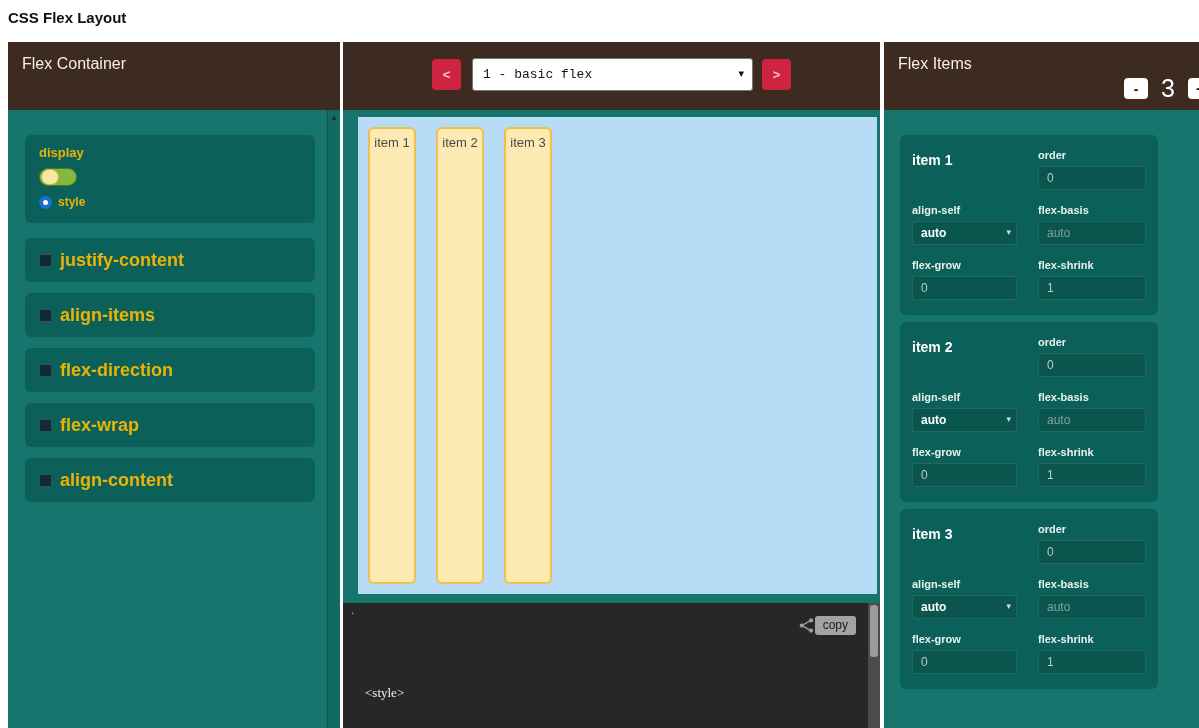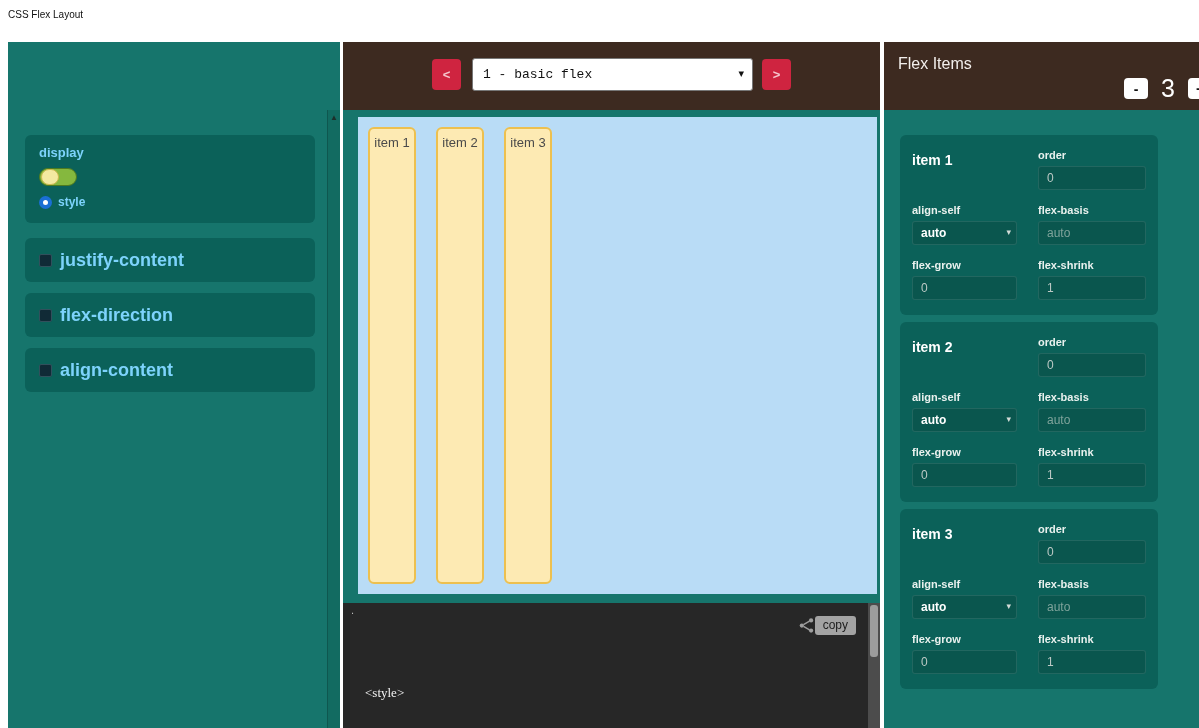--- a/index.html
+++ b/index.html
@@ -4,21 +4,21 @@
 <style>
   * { box-sizing: border-box; margin: 0; padding: 0; }
   body { background:#fff; }
   .page {
     position: relative; width: 1199px; height: 728px;
     background: #fff; overflow: hidden;
     font-family: "Liberation Sans", sans-serif;
   }
   .page-title {
     position: absolute; left: 8px; top: 9px;
-    font-size: 10px; font-weight: normal; color: #111;
+    font-size: 15px; font-weight: bold; color: #111;
   }
   .col { position: absolute; top: 42px; bottom: 0; background: #16756c; }
   .col-left  { left: 8px;   width: 332px; }
   .col-mid   { left: 343px; width: 537px; }
   .col-right { left: 884px; width: 338px; }
 
   .panel-header {
     position: relative; height: 68px; background: #3d2a20; color: #fff;
   }
   .panel-header .htitle {
@@ -31,21 +31,21 @@
     position: absolute; top: 68px; right: 0; bottom: 0; width: 13px;
     background: #126b61; border-left: 1px solid rgba(0,0,0,.18);
   }
   .vscroll .arrow-up {
     display:block; text-align:center; font-size: 8px; color: #1d2f2a; padding-top: 3px;
   }
 
   
   .left-body { padding: 25px 0 0 17px; }
   .card {
-    width: 290px; background: #0b6159; border-radius: 6px; color: #7dd3fc;
+    width: 290px; background: #0b6159; border-radius: 6px; color: #eab308;
   }
   .display-card { height: 88px; padding: 10px 14px; margin-bottom: 15px; }
   .card-label { font-size: 13px; font-weight: bold; }
   .toggle {
     position: relative; width: 38px; height: 18px; margin-top: 8px;
     background: #85b83e; border: 1px solid #4e7a1f; border-radius: 9px; cursor: pointer;
   }
   .toggle .knob {
     position: absolute; left: 1px; top: 0px; width: 18px; height: 16px;
     background: #f3e9a0; border: 1px solid #cdb94e; border-radius: 8px;
@@ -158,40 +158,51 @@
   }
 </style>
 </head>
 <body>
 
 <div class="page">
 
   <div class="page-title">CSS Flex Layout</div>
 
   <section class="col col-left">
+    <header class="panel-header">
+      <span class="htitle">Flex Container</span>
+    </header>
     <div class="panel-body left-body">
 
       <div class="card display-card">
         <div class="card-label">display</div>
         <div class="toggle">
           <div class="knob"></div>
         </div>
         <div class="radio-row">
           <span class="radio"></span>
           <span class="rlabel">style</span>
         </div>
       </div>
 
       <div class="card option-card">
         <span class="checkbox"></span>
         <span class="opt-label">justify-content</span>
       </div>
       <div class="card option-card">
         <span class="checkbox"></span>
+        <span class="opt-label">align-items</span>
+      </div>
+      <div class="card option-card">
+        <span class="checkbox"></span>
         <span class="opt-label">flex-direction</span>
+      </div>
+      <div class="card option-card">
+        <span class="checkbox"></span>
+        <span class="opt-label">flex-wrap</span>
       </div>
       <div class="card option-card">
         <span class="checkbox"></span>
         <span class="opt-label">align-content</span>
       </div>
 
     </div>
     <div class="vscroll">
       <span class="arrow-up">▲</span>
     </div>

